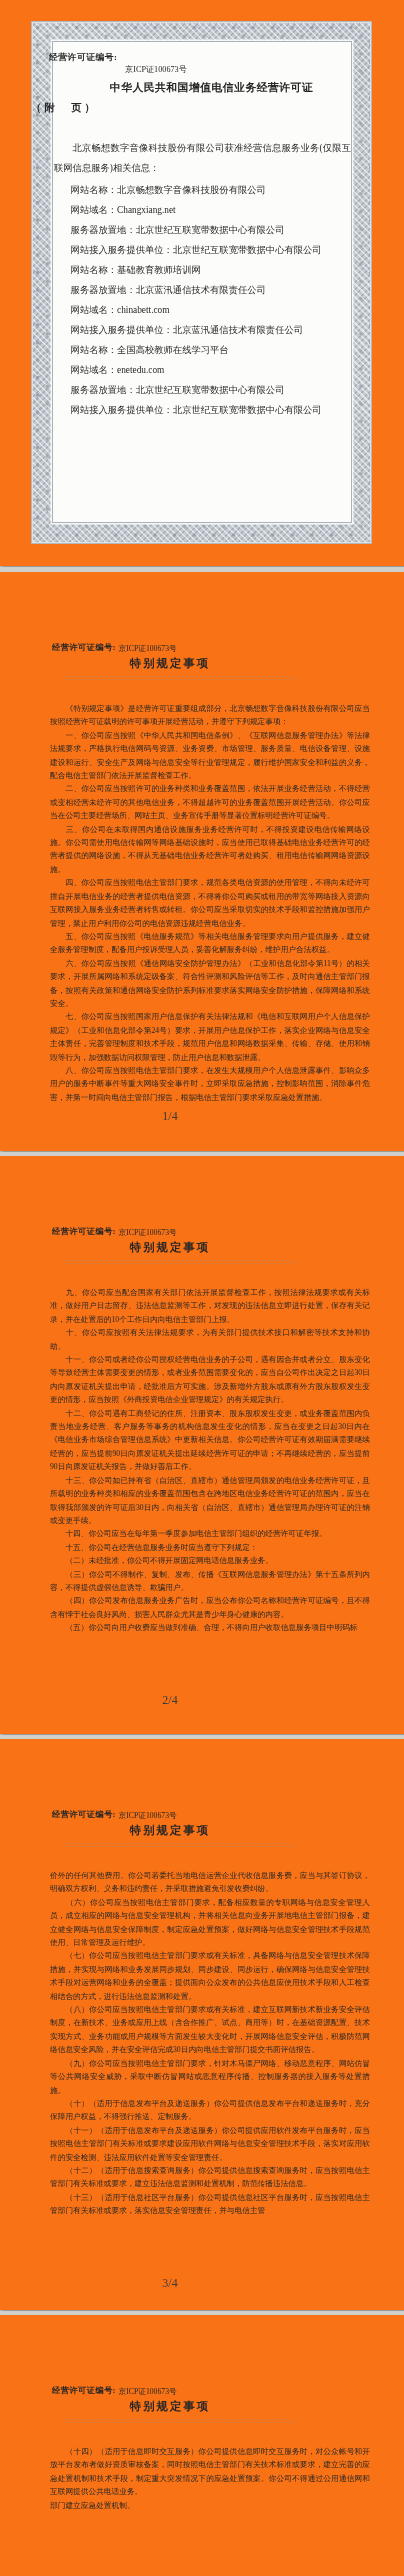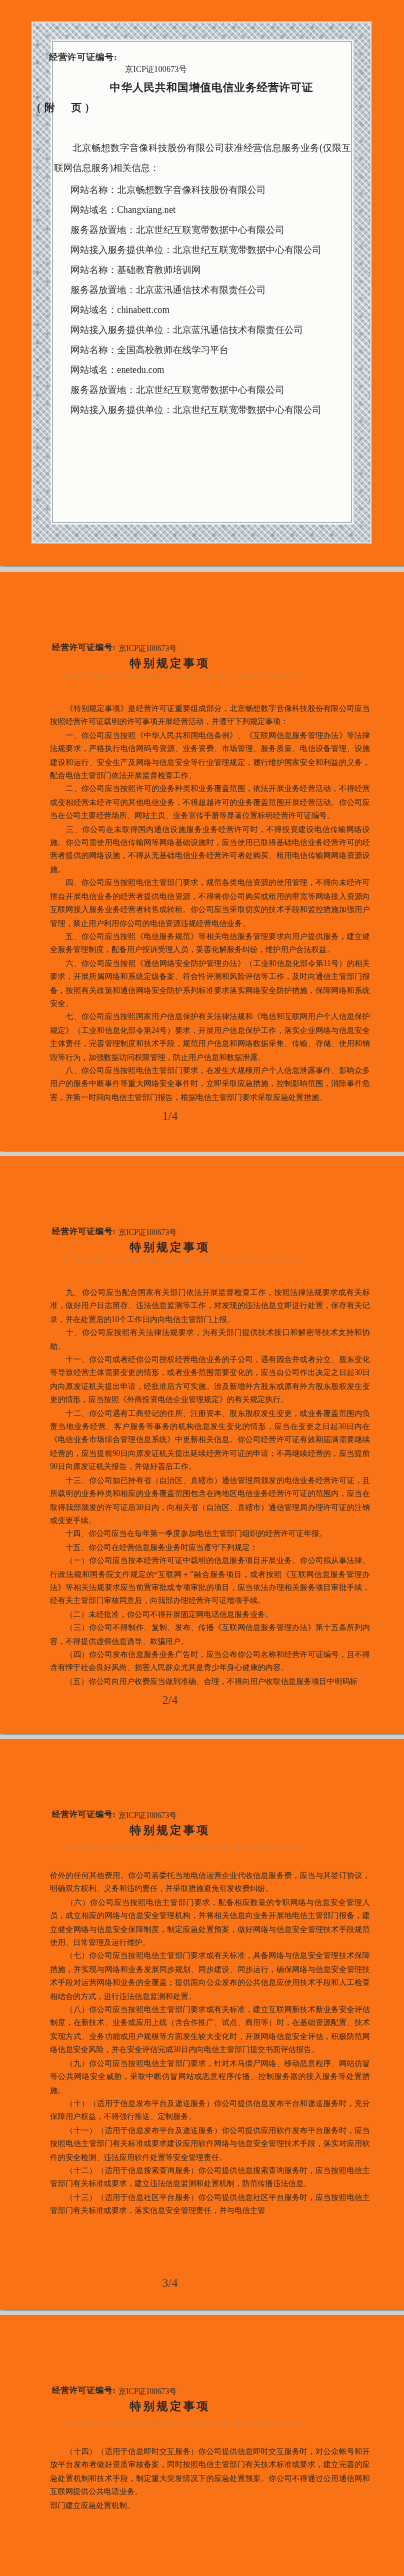--- a/index.html
+++ b/index.html
@@ -119,21 +119,20 @@
     <div class="wavy"></div>
     <div class="prov-body">
 
     <p class="para">　　九、你公司应当配合国家有关部门依法开展监督检查工作，按照法律法规要求或有关标准，做好用户日志留存、违法信息监测等工作，对发现的违法信息立即进行处置，保存有关记录，并在处置后的10个工作日内向电信主管部门上报。</p>
         <p class="para">　　十、你公司应按照有关法律法规要求，为有关部门提供技术接口和解密等技术支持和协助。</p>
         <p class="para">　　十一、你公司或者经你公司授权经营电信业务的子公司，遇有因合并或者分立、股东变化等导致经营主体需要变更的情形，或者业务范围需要变化的，应当自公司作出决定之日起30日内向原发证机关提出申请，经批准后方可实施。涉及新增外方股东或原有外方股东股权发生变更的情形，应当按照《外商投资电信企业管理规定》的有关规定执行。</p>
         <p class="para">　　十二、你公司遇有工商登记的住所、注册资本、股东股权发生变更，或业务覆盖范围内负责当地业务经营、客户服务等事务的机构信息发生变化的情形，应当在变更之日起30日内在《电信业务市场综合管理信息系统》中更新相关信息。你公司经营许可证有效期届满需要继续经营的，应当提前90日向原发证机关提出延续经营许可证的申请；不再继续经营的，应当提前90日向原发证机关报告，并做好善后工作。</p>
         <p class="para">　　十三、你公司如已持有省（自治区、直辖市）通信管理局颁发的电信业务经营许可证，且所载明的业务种类和相应的业务覆盖范围包含在跨地区电信业务经营许可证的范围内，应当在取得我部颁发的许可证后30日内，向相关省（自治区、直辖市）通信管理局办理许可证的注销或变更手续。</p>
         <p class="para">　　十四、你公司应当在每年第一季度参加电信主管部门组织的经营许可证年报。</p>
         <p class="para">　　十五、你公司在经营信息服务业务时应当遵守下列规定：</p>
-        <p class="para">　　（一）你公司应当按本经营许可证中载明的信息服务项目开展业务。你公司拟从事法律、行政法规和国务院文件规定的“互联网＋”融合服务项目，或者按照《互联网信息服务管理办法》等相关法规要求应当前置审批或专项审批的项目，应当依法办理相关服务项目审批手续，经有关主管部门审核同意后，向我部办理经营许可证增项手续。</p>
         <p class="para">　　（二）未经批准，你公司不得开展固定网电话信息服务业务。</p>
         <p class="para">　　（三）你公司不得制作、复制、发布、传播《互联网信息服务管理办法》第十五条所列内容，不得提供虚假信息诱导、欺骗用户。</p>
         <p class="para">　　（四）你公司发布信息服务业务广告时，应当公布你公司名称和经营许可证编号，且不得含有悖于社会良好风尚、损害人民群众尤其是青少年身心健康的内容。</p>
         <p class="para">　　（五）你公司向用户收费应当做到准确、合理，不得向用户收取信息服务项目中明码标</p>
       </div>
     <div class="pagenum">2/4</div>
   </div>
 
   <div class="page" id="p4">
     <div class="prov-no"><span>经营许可证编号:</span> <span class="lic-no">京ICP证100673号</span></div>

